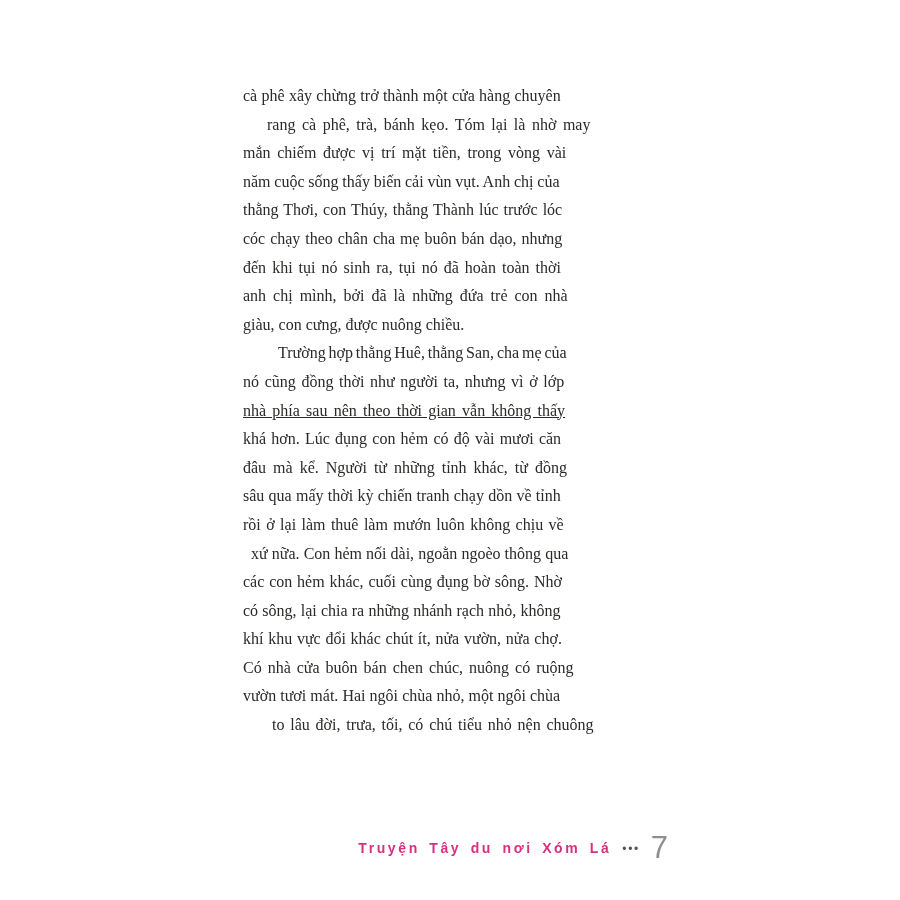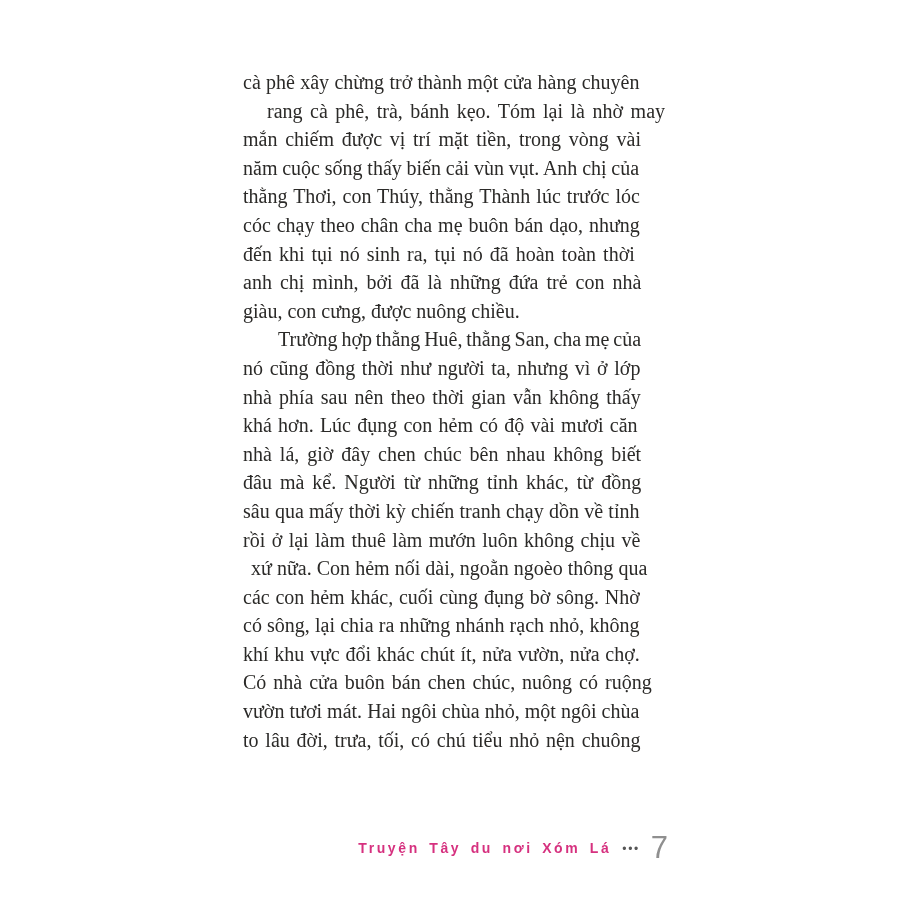--- a/index.html
+++ b/index.html
@@ -15,24 +15,24 @@
     font-family: "Liberation Serif", serif;
   }
   .page {
     position: absolute;
     inset: 0;
     background: #ffffff;
   }
   .text-block {
     position: absolute;
     left: 243px;
-    top: 68px;
+    top: 82px;
     width: 426px;
     color: var(--body-color, #2b2a28);
-    font-size: 20px;
+    font-size: 16px;
     line-height: 28.6px;
   }
   .paragraph {
     margin: 0;
     padding: 0;
   }
   .line {
     white-space: nowrap;
     height: 28.6px;
   }
@@ -82,33 +82,32 @@
         <div class="line" style="word-spacing: -0.210938px;"><span>năm cuộc sống thấy biến cải vùn vụt. Anh chị của</span></div>
         <div class="line" style="word-spacing: 1.05859px;"><span>thằng Thơi, con Thúy, thằng Thành lúc trước lóc</span></div>
         <div class="line" style="word-spacing: 0.930556px;"><span>cóc chạy theo chân cha mẹ buôn bán dạo, nhưng</span></div>
         <div class="line" style="word-spacing: 2.03267px;"><span>đến khi tụi nó sinh ra, tụi nó đã hoàn toàn thời</span></div>
         <div class="line" style="word-spacing: 3.00937px;"><span>anh chị mình, bởi đã là những đứa trẻ con nhà</span></div>
         <div class="line last"><span>giàu, con cưng, được nuông chiều.</span></div>
       </div>
       <div class="paragraph">
         <div class="line indent" style="word-spacing: -1.15234px;"><span>Trường hợp thằng Huê, thằng San, cha mẹ của</span></div>
         <div class="line" style="word-spacing: 1.65px;"><span>nó cũng đồng thời như người ta, nhưng vì ở lớp</span></div>
-        <div class="line" style="word-spacing: 2.21701px;"><span>nhà phía sau nên theo thời gian vẫn không thấy</span></div>
+        <div class="line" style="word-spacing: 2.21701px; text-decoration: underline;"><span>nhà phía sau nên theo thời gian vẫn không thấy</span></div>
         <div class="line" style="word-spacing: 1.21562px;"><span>khá hơn. Lúc đụng con hẻm có độ vài mươi căn</span></div>
-        <div class="line" style="word-spacing: 2.94965px;"><span>nhà lá, giờ đây chen chúc bên nhau không biết</span></div>
         <div class="line" style="word-spacing: 3.00694px;"><span>đâu mà kể. Người từ những tỉnh khác, từ đồng</span></div>
         <div class="line" style="word-spacing: 0.264062px;"><span>sâu qua mấy thời kỳ chiến tranh chạy dồn về tỉnh</span></div>
         <div class="line" style="word-spacing: 1.42344px;"><span>rồi ở lại làm thuê làm mướn luôn không chịu về</span></div>
         <div class="line" style="word-spacing: 0.0920139px; margin-left: 8px;"><span>xứ nữa. Con hẻm nối dài, ngoằn ngoèo thông qua</span></div>
         <div class="line" style="word-spacing: 0.822917px;"><span>các con hẻm khác, cuối cùng đụng bờ sông. Nhờ</span></div>
         <div class="line" style="word-spacing: 0.196181px;"><span>có sông, lại chia ra những nhánh rạch nhỏ, không</span></div>
         <div class="line" style="word-spacing: 0.734375px;"><span>khí khu vực đổi khác chút ít, nửa vườn, nửa chợ.</span></div>
         <div class="line" style="word-spacing: 1.98958px;"><span>Có nhà cửa buôn bán chen chúc, nuông có ruộng</span></div>
         <div class="line" style="word-spacing: 0.0868056px;"><span>vườn tươi mát. Hai ngôi chùa nhỏ, một ngôi chùa</span></div>
-        <div class="line" style="word-spacing: 1.78438px;"><span>to lâu đời, trưa, tối, có chú tiểu nhỏ nện chuông</span></div>
+        <div class="line" style="word-spacing: 1.78438px; margin-left: 29px;"><span>to lâu đời, trưa, tối, có chú tiểu nhỏ nện chuông</span></div>
       </div>
     </div>
 
   <div class="footer">
     <span class="footer-title">Truyện Tây du nơi Xóm Lá</span>
     <span class="footer-dots">•••</span>
     <span class="footer-page-number">7</span>
   </div>
 
 </div>

